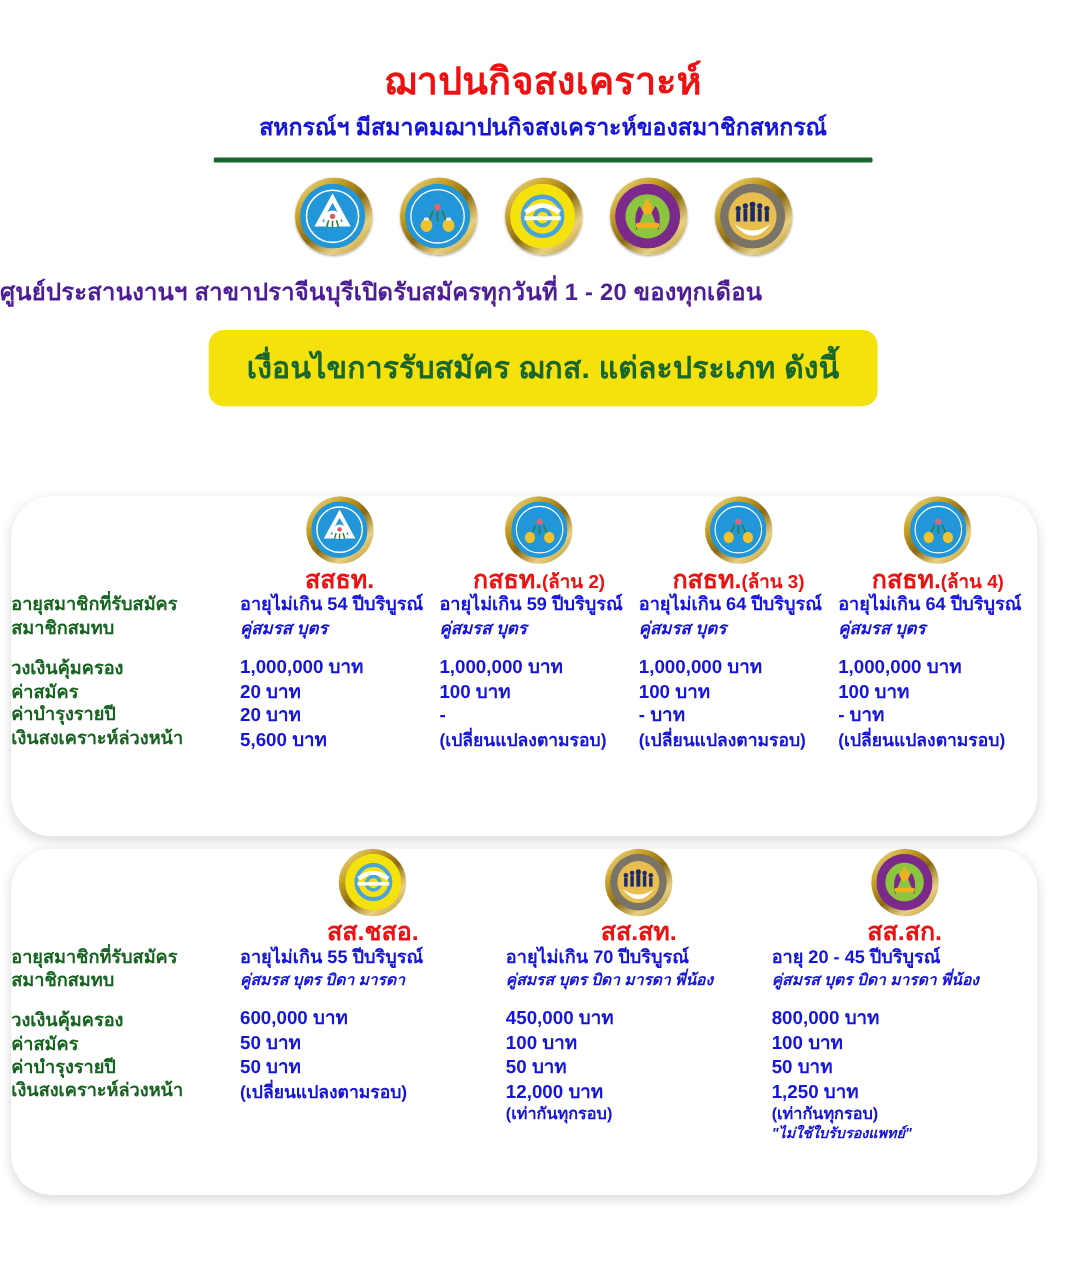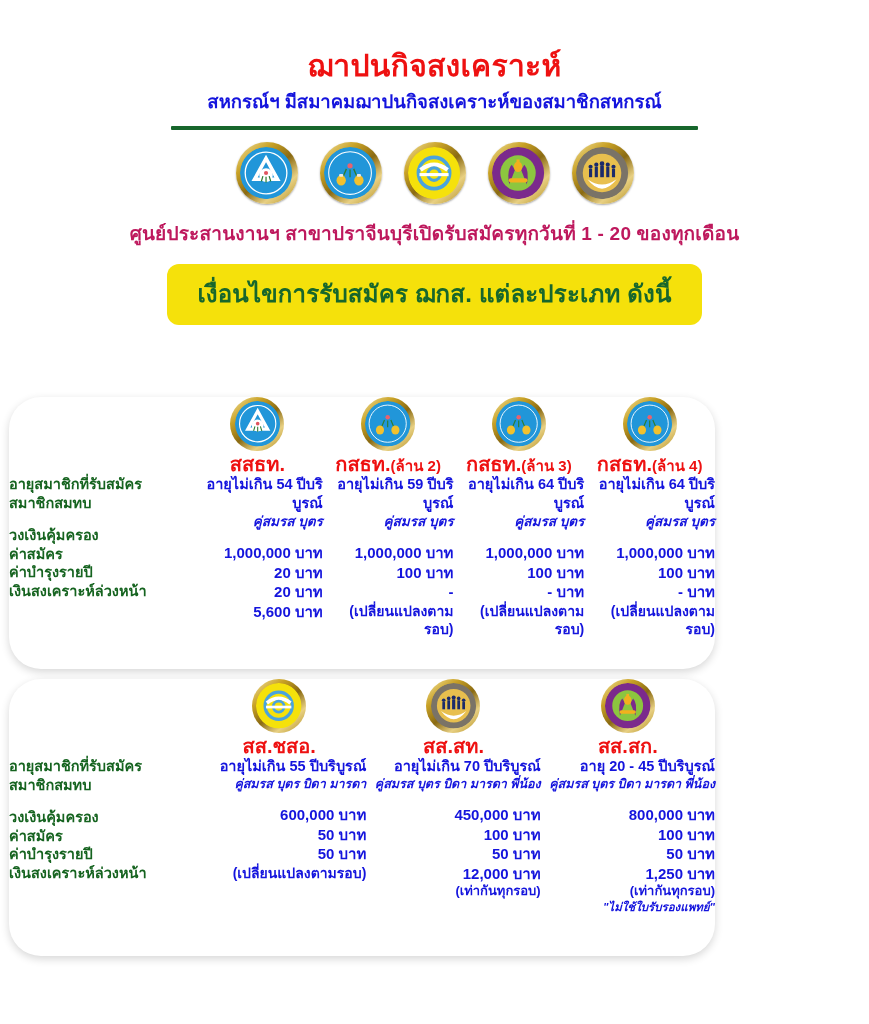--- a/index.html
+++ b/index.html
@@ -45,36 +45,36 @@
   }
   .emblem .disc{
     position:absolute;left:8%;top:8%;width:84%;height:84%;
     border-radius:50%;overflow:hidden;
     display:flex;align-items:center;justify-content:center;
   }
   .emblem svg{width:100%;height:100%;display:block;}
 
   
   .notice{
-    text-align:center;color:#be185d;font-size:19px;font-weight:bold;
+    text-align:left;color:#4c1d95;font-size:19px;font-weight:bold;
     margin-top:14px;letter-spacing:.2px;
   }
 
   
   .banner-wrap{display:flex;justify-content:center;margin-top:16px;}
   .banner{
     background:#f5e10b;color:#17662c;
     font-size:24px;font-weight:bold;
     padding:10px 30px 12px 30px;border-radius:12px;
     letter-spacing:.2px;
   }
 
   
   .card{
-    position:absolute;left:9px;width:706px;
+    position:absolute;left:9px;width:821px;
     background:#ffffff;border-radius:32px;
     box-shadow:0 3px 9px rgba(0,0,0,.16);
   }
   #card-one{top:397px;height:272px;}
   #card-two{top:679px;height:277px;}
 
   .tbl{width:100%;border-collapse:collapse;table-layout:fixed;}
   .tbl td{vertical-align:top;padding:0;}
 
   .col-label{width:183px;}
@@ -89,21 +89,21 @@
     width:54px;height:54px;margin:0 auto 2px auto;border-radius:50%;
     position:relative;
   }
   .hdr-name{
     color:#ee1111;font-size:20px;font-weight:bold;white-space:nowrap;
     line-height:1.1;
   }
   .hdr-name .suffix{font-size:15px;}
 
   .data-cell{
-    text-align:right;color:#1414dd;font-weight:bold;
+    text-align:left;color:#1414dd;font-weight:bold;
     line-height:1.30;
   }
   .d-age{font-size:14.5px;display:block;}
   .d-rel{font-size:13.5px;display:block;font-style:italic;}
   .d-rel.small{font-size:12.5px;}
   .d-gap{display:block;height:13px;}
   .d-val{font-size:15px;display:block;}
   .d-note{font-size:14px;display:block;}
   .d-note.sm{font-size:13px;}
   .d-foot{font-size:11.5px;display:block;font-style:italic;}

